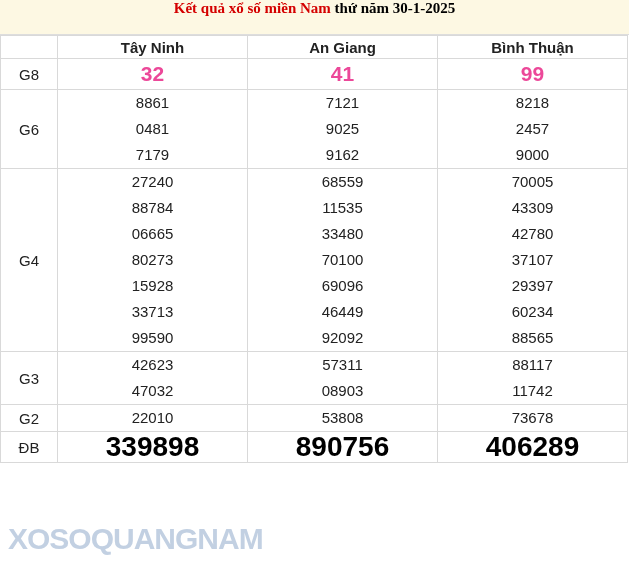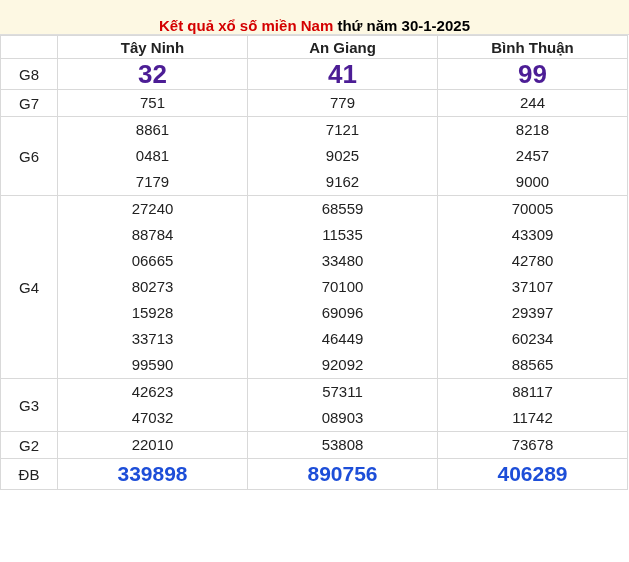--- a/index.html
+++ b/index.html
@@ -16,23 +16,24 @@
   .page {
     position: relative;
     width: 629px;
     height: 562px;
     box-sizing: border-box;
   }
   .title-bar {
     height: 34px;
     background: #fdf8e3;
     display: flex;
-    align-items: flex-end;
+    align-items: flex-start;
     justify-content: center;
     border-bottom: 1px solid #dddddd;
+    font-family: Liberation Serif, serif;
   }
   .title-bar .title-text {
     color: #d40000;
     font-size: 15px;
     font-weight: bold;
   }
   .title-bar .title-text .date {
     color: #000000;
   }
   table.results {
@@ -69,29 +70,29 @@
     color: #333333;
     font-weight: normal;
     margin-left: 32px;
   }
   .num {
     display: block;
     line-height: 26px;
     height: 26px;
   }
   .row-g8 .num {
-    color: #4c1d95;
-    font-size: 26px;
+    color: #ec4899;
+    font-size: 21px;
     font-weight: bold;
     line-height: 30px;
     height: 30px;
   }
   .row-db .num {
-    color: #1d4ed8;
-    font-size: 21px;
+    color: #000000;
+    font-size: 28px;
     font-weight: bold;
     line-height: 30px;
     height: 30px;
   }
   td.multi {
     padding: 2px 0;
   }
   .watermark {
     position: absolute;
     left: 8px;
@@ -138,32 +139,20 @@
           <span class="num">32</span>
         </td>
         <td class="multi">
           <span class="num">41</span>
         </td>
         <td class="multi">
           <span class="num">99</span>
         </td>
       </tr>
 
-      <tr>
-        <td class="prize-label">G7</td>
-        <td class="multi">
-          <span class="num">751</span>
-        </td>
-        <td class="multi">
-          <span class="num">779</span>
-        </td>
-        <td class="multi">
-          <span class="num">244</span>
-        </td>
-      </tr>
 
       <tr>
         <td class="prize-label">G6</td>
         <td class="multi">
           <span class="num">8861</span>
           <span class="num">0481</span>
           <span class="num">7179</span>
         </td>
         <td class="multi">
           <span class="num">7121</span>
@@ -248,14 +237,15 @@
           <span class="num">890756</span>
         </td>
         <td class="multi">
           <span class="num">406289</span>
         </td>
       </tr>
 
     </tbody>
   </table>
 
+  <div class="watermark">XOSOQUANGNAM</div>
 
 </div>
 
 </body></html>

